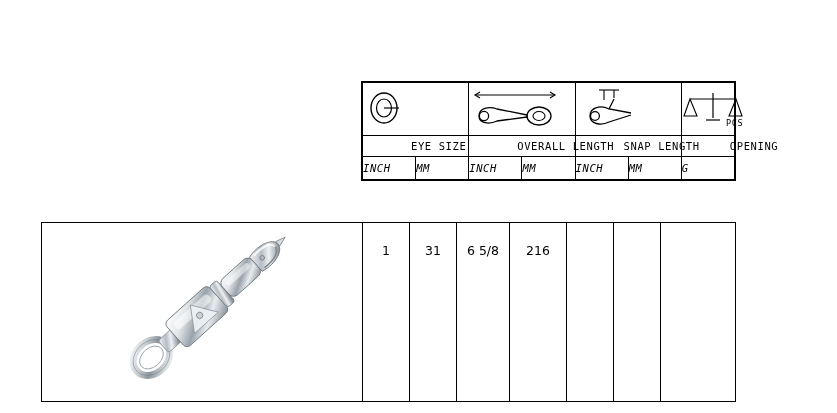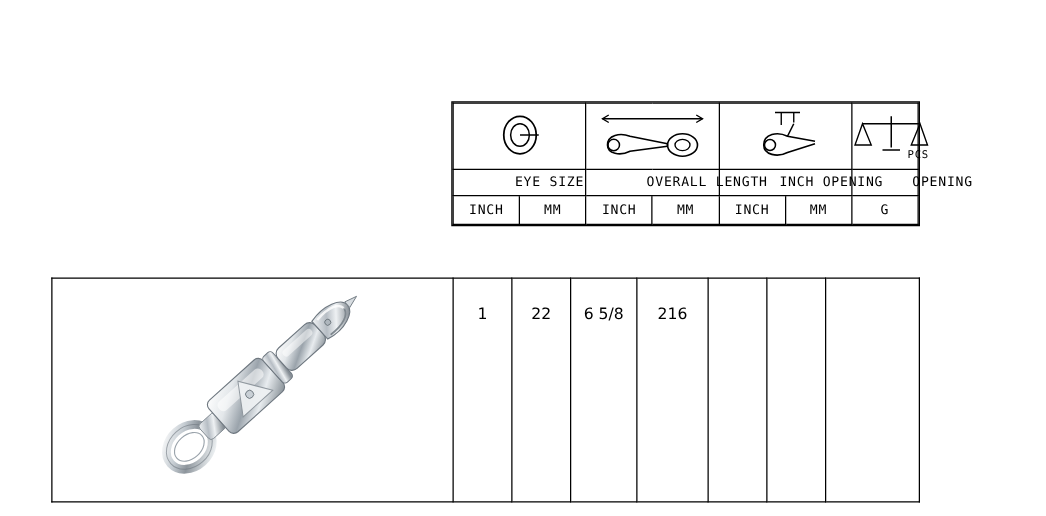--- a/index.html
+++ b/index.html
@@ -31,39 +31,40 @@
     box-sizing: border-box;
     border-collapse: collapse;
   }
   .spec-header table {
     border-collapse: collapse;
     width: 100%;
     table-layout: fixed;
   }
   .spec-header td {
     border: 1px solid #000;
-    text-align: center;
+    text-align: left;
     vertical-align: middle;
     font-size: 10.5px;
     letter-spacing: 0.6px;
     color: #000;
     padding: 0;
   }
   .icon-row td {
     height: 52px;
   }
   .name-row td {
     height: 20px;
     font-size: 10.5px;
     white-space: nowrap;
     padding-left: 48px;
   }
   .unit-row td {
     height: 22px;
     font-size: 10.5px;
+    font-style: italic;
   }
 
   
   .main-table {
     position: absolute;
     left: 41px;
     top: 222px;
     width: 695px;
     border-collapse: collapse;
     table-layout: fixed;
@@ -159,21 +160,21 @@
               <polygon points="54,13 47,30 60,30" fill="none" stroke="#000" stroke-width="1.1"></polygon>
               <text x="44" y="40" font-family="DejaVu Sans Mono, monospace" font-size="8.5" fill="#000">PCS</text>
             </svg>
           </span>
         </td>
       </tr>
 
       <tr class="name-row">
         <td colspan="2">EYE  SIZE</td>
         <td colspan="2">OVERALL  LENGTH</td>
-        <td colspan="2">INCH  OPENING</td>
+        <td colspan="2">SNAP  LENGTH</td>
         <td>OPENING</td>
       </tr>
 
       <tr class="unit-row">
         <td style="width:46px">INCH</td>
         <td style="width:46px">MM</td>
         <td style="width:52px">INCH</td>
         <td style="width:56px">MM</td>
         <td style="width:46px">INCH</td>
         <td style="width:46px">MM</td>
@@ -237,21 +238,21 @@
             <path d="M236 88 C250 89 257 85 258 80" fill="none" stroke="#7f888f" stroke-width="1.4"></path>
 
             <circle cx="241" cy="79" r="2.4" fill="#aeb6bd" stroke="#5f686f" stroke-width="0.6"></circle>
 
             <path d="M262 76 L272 79 L262 82 Z" fill="#d7dce0" stroke="#6f7880" stroke-width="0.7"></path>
           </g>
         </svg>
       </td>
 
       <td class="valcell" style="width:46px">1</td>
-      <td class="valcell" style="width:46px">22</td>
+      <td class="valcell" style="width:46px">31</td>
       <td class="valcell" style="width:52px">6 5/8</td>
       <td class="valcell" style="width:56px">216</td>
       <td class="valcell" style="width:46px"></td>
       <td class="valcell" style="width:46px"></td>
       <td class="valcell"></td>
     </tr>
   </tbody>
     </table>
 
 </div>

